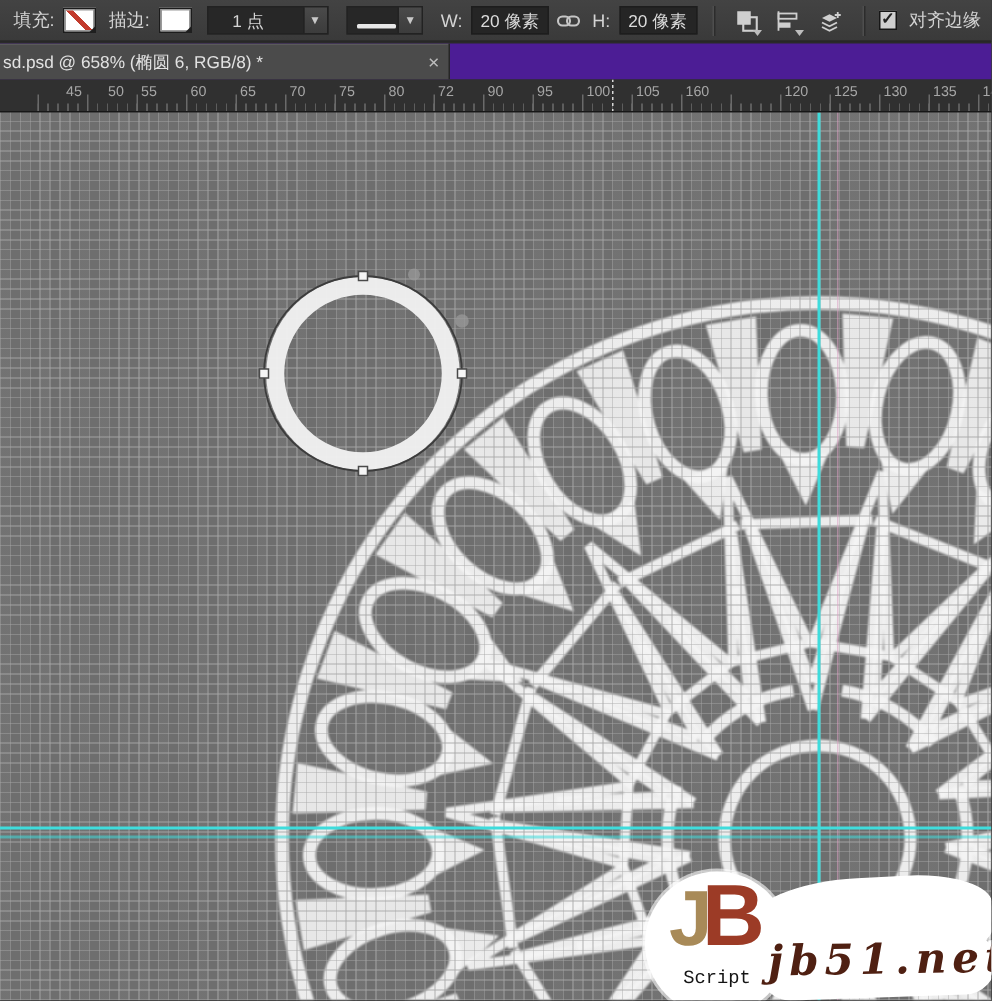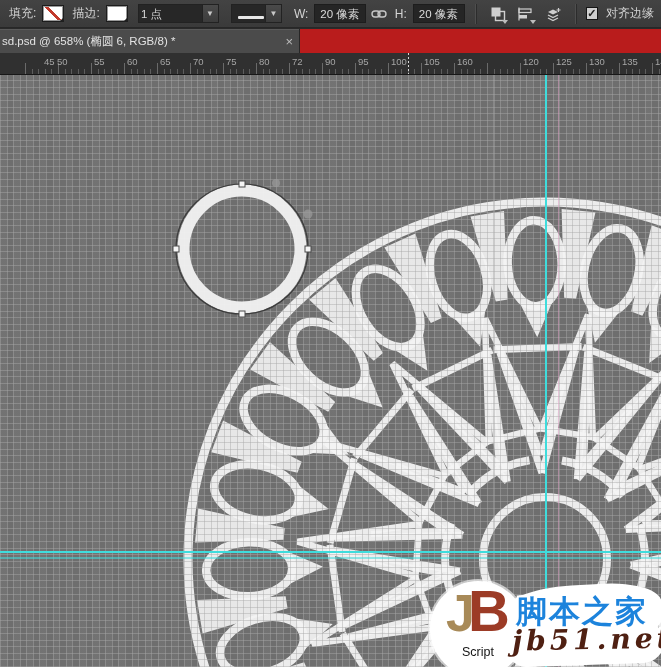--- a/index.html
+++ b/index.html
@@ -13,39 +13,39 @@
     display:flex; align-items:center; gap:4px; padding:0 5px; color:#d8d8d8; font-size:12px; white-space:nowrap; }
   .tb-label { color:#d4d4d4; margin:0 2px 0 4px; }
   .swatch { position:relative; width:24px; height:17px; background:#fff;
     border:1px solid #1c1c1c; box-shadow:inset 0 0 0 1px #9a9a9a; cursor:pointer; }
   .swatch .nofill { position:absolute; inset:1px;
     background:linear-gradient(45deg, transparent 43%, #c23a2c 43%, #c23a2c 57%, transparent 57%); }
   .swatch .notch { position:absolute; right:-1px; bottom:-1px; width:0; height:0;
     border-left:5px solid transparent; border-bottom:5px solid #1f1f1f; }
   .combo { display:flex; align-items:stretch; height:19px; border:1px solid #222;
     background:#272727; cursor:pointer; }
-  .combo .val { padding:2px 6px 0 2px; font-size:11.5px; color:#d6d6d6; }
+  .combo .val { padding:2px 6px 0 16px; font-size:11.5px; color:#d6d6d6; }
   .combo .arrow { width:16px; background:linear-gradient(#4a4a4a,#3c3c3c);
     border-left:1px solid #222; color:#c9c9c9; font-size:8px; line-height:17px; text-align:center; }
   .combo.w110 { width:88px; justify-content:space-between; }
   .combo.w54  { width:56px; justify-content:space-between; }
   .linesw { align-self:center; width:26px; height:3px; background:#e8e8e8; margin:8px 0 0 6px; border-radius:1px; }
   .field { height:19px; min-width:52px; background:#252525; border:1px solid #1d1d1d;
     color:#dcdcdc; font-size:11.5px; padding:2px 5px 0 5px; }
   .tb-sep { width:1px; height:20px; background:#4e4e4e; margin:0 6px; box-shadow:1px 0 0 #2c2c2c; }
   .iconbtn { position:relative; width:26px; height:22px; display:flex; align-items:center;
     justify-content:center; border-radius:2px; cursor:pointer; }
   .iconbtn svg { display:block; }
   .mini-arrow { position:absolute; right:1px; bottom:1px; width:0; height:0;
     border-left:3px solid transparent; border-right:3px solid transparent; border-top:4px solid #bdbdbd; }
   .checkbox { width:13px; height:13px; background:#cfcfcf; border:1px solid #161616;
     color:#222; font-size:11px; font-weight:bold; line-height:11px; text-align:center; cursor:pointer; }
 
   
-  .tabbar { position:absolute; left:0; top:29px; width:661px; height:24px; background:#b91c1c; }
+  .tabbar { position:absolute; left:0; top:29px; width:661px; height:24px; background:#4c1d95; }
   .tab { position:absolute; left:0; top:0; height:24px; width:300px; background:#4b4b4b;
     border-right:1px solid #262626; box-shadow:inset 0 1px 0 #5a5a5a;
     display:flex; align-items:center; padding:0 6px 0 2px; cursor:pointer; }
   .tab .title { font-size:11.5px; color:#e2e2e2; overflow:hidden; white-space:nowrap; flex:1; }
   .tab .close { color:#bdbdbd; font-size:13px; margin-left:6px; cursor:pointer; }
 
   
   .ruler { position:absolute; left:0; top:53px; width:661px; height:22px; background:#303030;
     border-bottom:1px solid #171717; overflow:hidden; cursor:pointer; }
   .ruler .minors { position:absolute; left:25px; right:0; bottom:0; height:5px;
@@ -75,21 +75,21 @@
     border-radius:45% 35% 40% 50%; transform:rotate(-3deg); }
   .wm-cloud2 { position:absolute; left:86px; top:48px; width:158px; height:42px; background:#fff;
     border-radius:24px; transform:rotate(-2deg); }
   .wm-badge { position:absolute; left:10px; top:6px; width:96px; height:96px; background:#fff;
     border-radius:50%; box-shadow:0 0 0 2px rgba(255,255,255,0.6); }
   .wm-j { position:absolute; left:16px; top:2px; font-size:52px; font-weight:900; color:#a88a58;
     font-family:"Liberation Sans", sans-serif; }
   .wm-b { position:absolute; left:38px; top:-4px; font-size:58px; font-weight:900; color:#9c3b26;
     font-family:"Liberation Sans", sans-serif; }
   .wm-script { position:absolute; left:0; right:0; top:64px; text-align:center; font-size:12.5px;
-    color:#141414; font-family:Liberation Sans, sans-serif; }
+    color:#141414; font-family:Liberation Mono, monospace; }
   .wm-site { position:absolute; left:96px; top:16px; font-size:31px; font-weight:900; color:#1c83dc;
     letter-spacing:2px; text-shadow:-2px 0 #fff, 2px 0 #fff, 0 -2px #fff, 0 2px #fff,
       -2px -2px #fff, 2px 2px #fff, -2px 2px #fff, 2px -2px #fff; }
   .wm-url { position:absolute; left:92px; top:48px; font-size:28px; font-style:italic; font-weight:700;
     color:#4f2012; letter-spacing:4px; font-family:"DejaVu Serif", serif; transform:rotate(-1deg);
     text-shadow:-2px 0 #fff, 2px 0 #fff, 0 -2px #fff, 0 2px #fff,
       -2px -2px #fff, 2px 2px #fff, -2px 2px #fff, 2px -2px #fff; }
 </style>
 </head>
 <body>
@@ -158,21 +158,21 @@
       <span class="title">sd.psd @ 658% (椭圆 6, RGB/8) *</span>
       <span class="close">×</span>
     </div>
   </div>
 
   <div class="ruler" id="ruler">
     <div class="minors"></div>
   <div class="tick" style="left: 25px;"></div>
       <span class="tick-label" style="left: 28px; margin-left: 16px;">45</span>
       <div class="tick" style="left: 58px;"></div>
-      <span class="tick-label" style="left: 57px;">50</span>
+      <span class="tick-label" style="left: 72px;">50</span>
       <div class="tick" style="left: 91px;"></div>
       <span class="tick-label" style="left: 94px;">55</span>
       <div class="tick" style="left: 124px;"></div>
       <span class="tick-label" style="left: 127px;">60</span>
       <div class="tick" style="left: 157px;"></div>
       <span class="tick-label" style="left: 160px;">65</span>
       <div class="tick" style="left: 190px;"></div>
       <span class="tick-label" style="left: 193px;">70</span>
       <div class="tick" style="left: 223px;"></div>
       <span class="tick-label" style="left: 226px;">75</span>
@@ -390,17 +390,16 @@
     <div class="guide h" id="guideH2" style="top: 482px; background: rgb(63, 220, 220); opacity: 0.55;"></div>
 
     <div class="watermark">
       <div class="wm-cloud"></div>
       <div class="wm-cloud2"></div>
       <div class="wm-badge">
         <span class="wm-j">J</span>
         <span class="wm-b">B</span>
         <div class="wm-script">Script</div>
       </div>
-      <div class="wm-site">脚本之家</div>
       <div class="wm-url">jb51.net</div>
     </div>
   </div>
 </div>
 
 </body></html>

